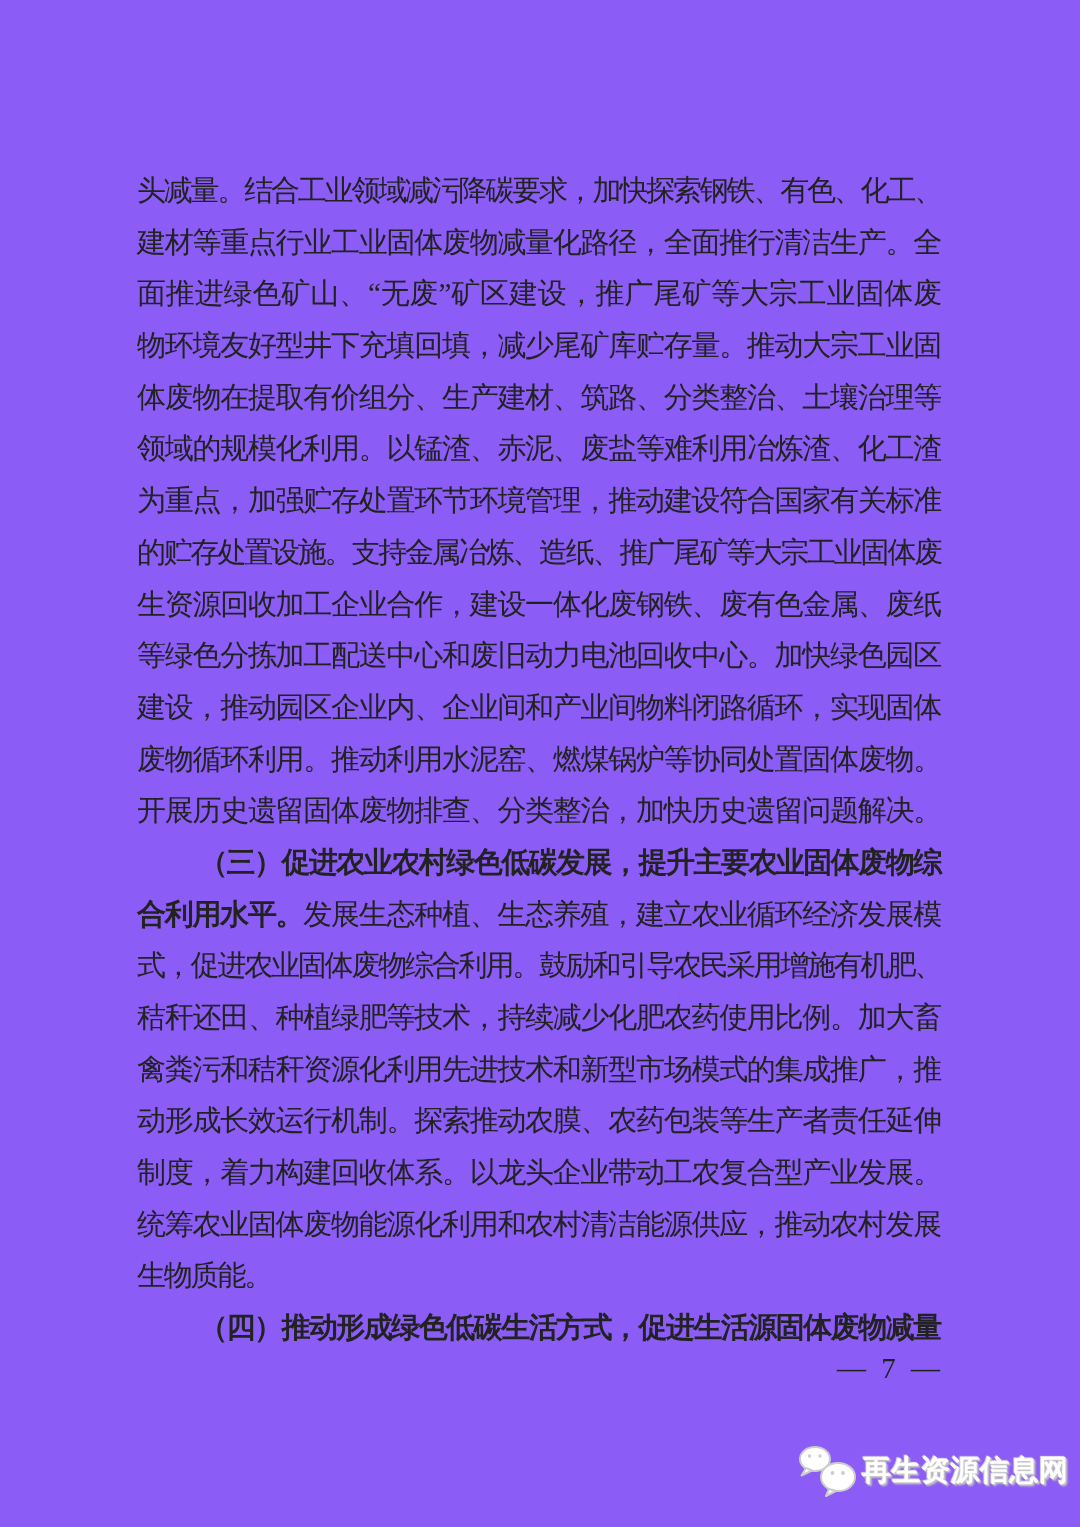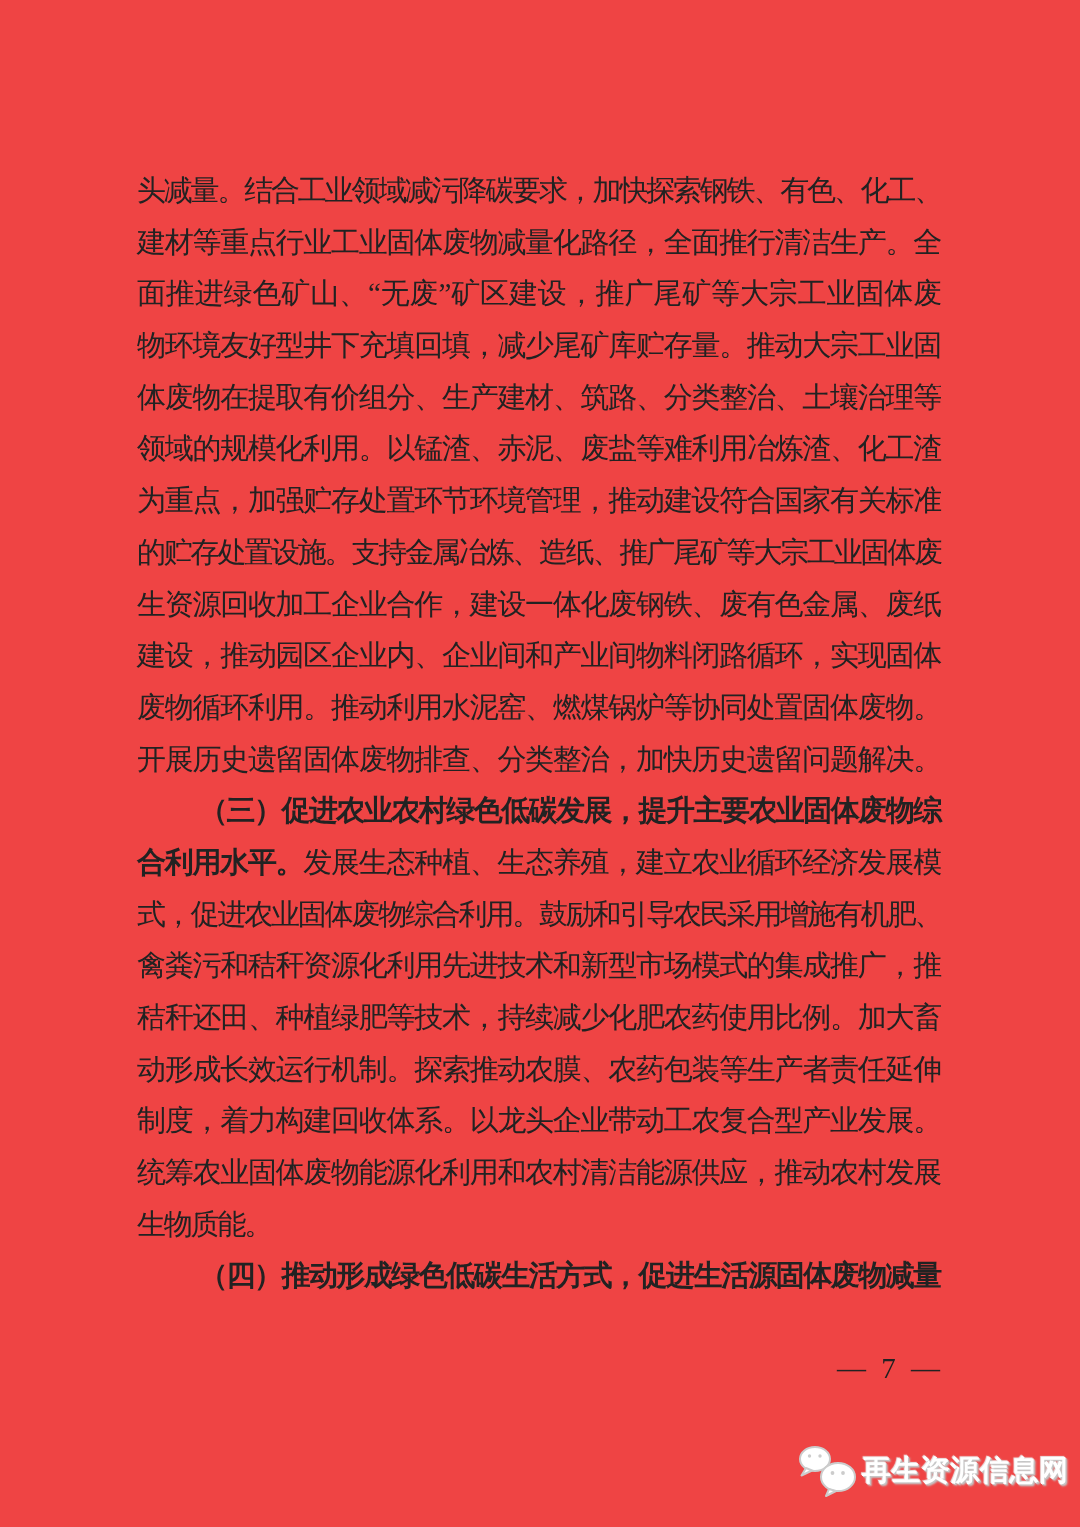--- a/index.html
+++ b/index.html
@@ -1,20 +1,20 @@
 <!DOCTYPE html>
 <html><head>
 <meta charset="utf-8">
 <style>
   html, body { margin: 0; padding: 0; background: #ffffff; }
   .page {
     position: relative;
     width: 1080px;
     height: 1527px;
-    background: #ef4444;
+    background: #8b5cf6;
     overflow: hidden;
     font-family: "Liberation Serif", "DejaVu Serif", serif;
   }
   .body-text {
     position: absolute;
     left: 137px;
     top: 165px;
     width: 803px;
     color: #222222;
     font-size: 29px;
@@ -71,28 +71,29 @@
   <div class="body-text" id="document-body">
       <div class="line"><span>头减量。结合工业领域减污降碳要求，加快探索钢铁、有色、化工、</span></div>
       <div class="line"><span>建材等重点行业工业固体废物减量化路径，全面推行清洁生产。全</span></div>
       <div class="line"><span>面推进绿色矿山、“无废”矿区建设，推广尾矿等大宗工业固体废</span></div>
       <div class="line"><span>物环境友好型井下充填回填，减少尾矿库贮存量。推动大宗工业固</span></div>
       <div class="line"><span>体废物在提取有价组分、生产建材、筑路、分类整治、土壤治理等</span></div>
       <div class="line"><span>领域的规模化利用。以锰渣、赤泥、废盐等难利用冶炼渣、化工渣</span></div>
       <div class="line"><span>为重点，加强贮存处置环节环境管理，推动建设符合国家有关标准</span></div>
       <div class="line"><span>的贮存处置设施。支持金属冶炼、造纸、推广尾矿等大宗工业固体废</span></div>
       <div class="line"><span>生资源回收加工企业合作，建设一体化废钢铁、废有色金属、废纸</span></div>
+      <div class="line"><span>等绿色分拣加工配送中心和废旧动力电池回收中心。加快绿色园区</span></div>
       <div class="line"><span>建设，推动园区企业内、企业间和产业间物料闭路循环，实现固体</span></div>
       <div class="line"><span>废物循环利用。推动利用水泥窑、燃煤锅炉等协同处置固体废物。</span></div>
       <div class="line"><span>开展历史遗留固体废物排查、分类整治，加快历史遗留问题解决。</span></div>
       <div class="line indent"><span class="bold">（三）促进农业农村绿色低碳发展，提升主要农业固体废物综</span></div>
       <div class="line"><span class="bold">合利用水平。</span><span>发展生态种植、生态养殖，建立农业循环经济发展模</span></div>
       <div class="line"><span>式，促进农业固体废物综合利用。鼓励和引导农民采用增施有机肥、</span></div>
+      <div class="line"><span>秸秆还田、种植绿肥等技术，持续减少化肥农药使用比例。加大畜</span></div>
       <div class="line"><span>禽粪污和秸秆资源化利用先进技术和新型市场模式的集成推广，推</span></div>
-      <div class="line"><span>秸秆还田、种植绿肥等技术，持续减少化肥农药使用比例。加大畜</span></div>
       <div class="line"><span>动形成长效运行机制。探索推动农膜、农药包装等生产者责任延伸</span></div>
       <div class="line"><span>制度，着力构建回收体系。以龙头企业带动工农复合型产业发展。</span></div>
       <div class="line"><span>统筹农业固体废物能源化利用和农村清洁能源供应，推动农村发展</span></div>
       <div class="line left"><span>生物质能。</span></div>
       <div class="line indent"><span class="bold">（四）推动形成绿色低碳生活方式，促进生活源固体废物减量</span></div>
     </div>
 
   <div class="page-number">— 7 —</div>
 
   <div class="watermark">

